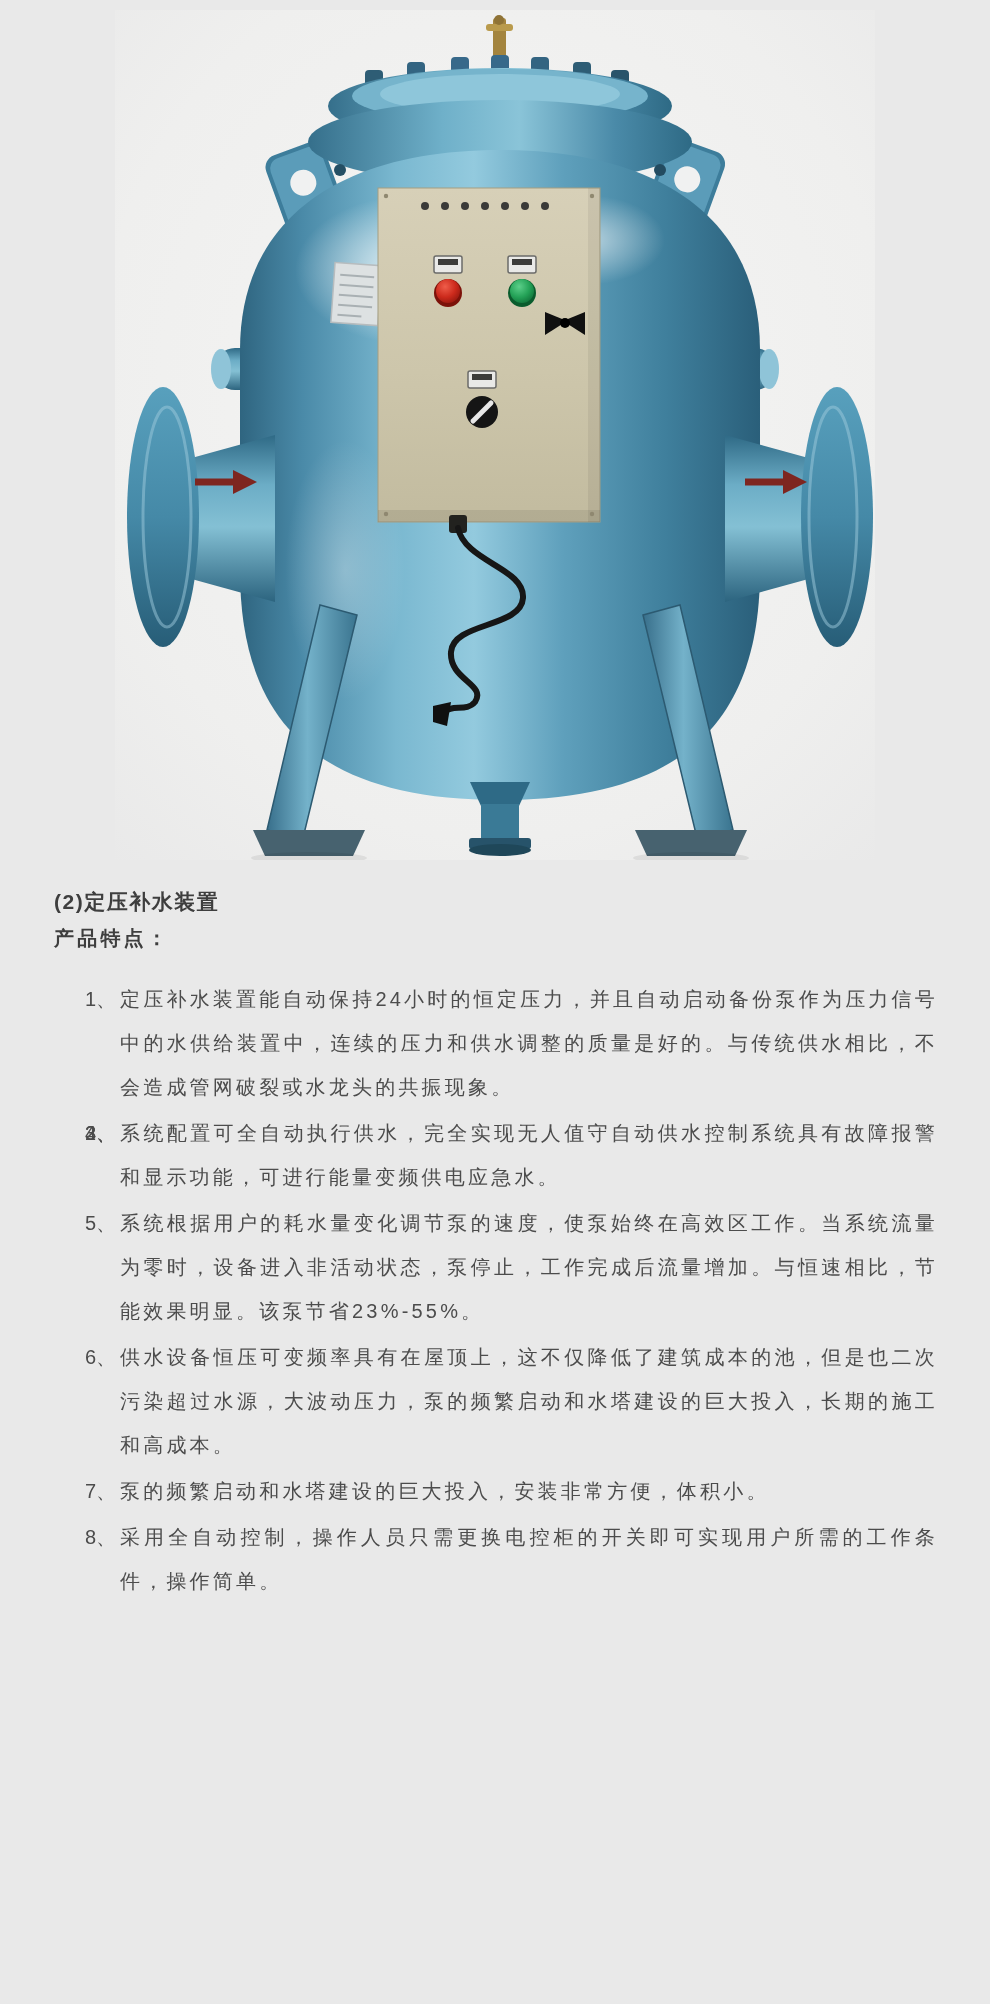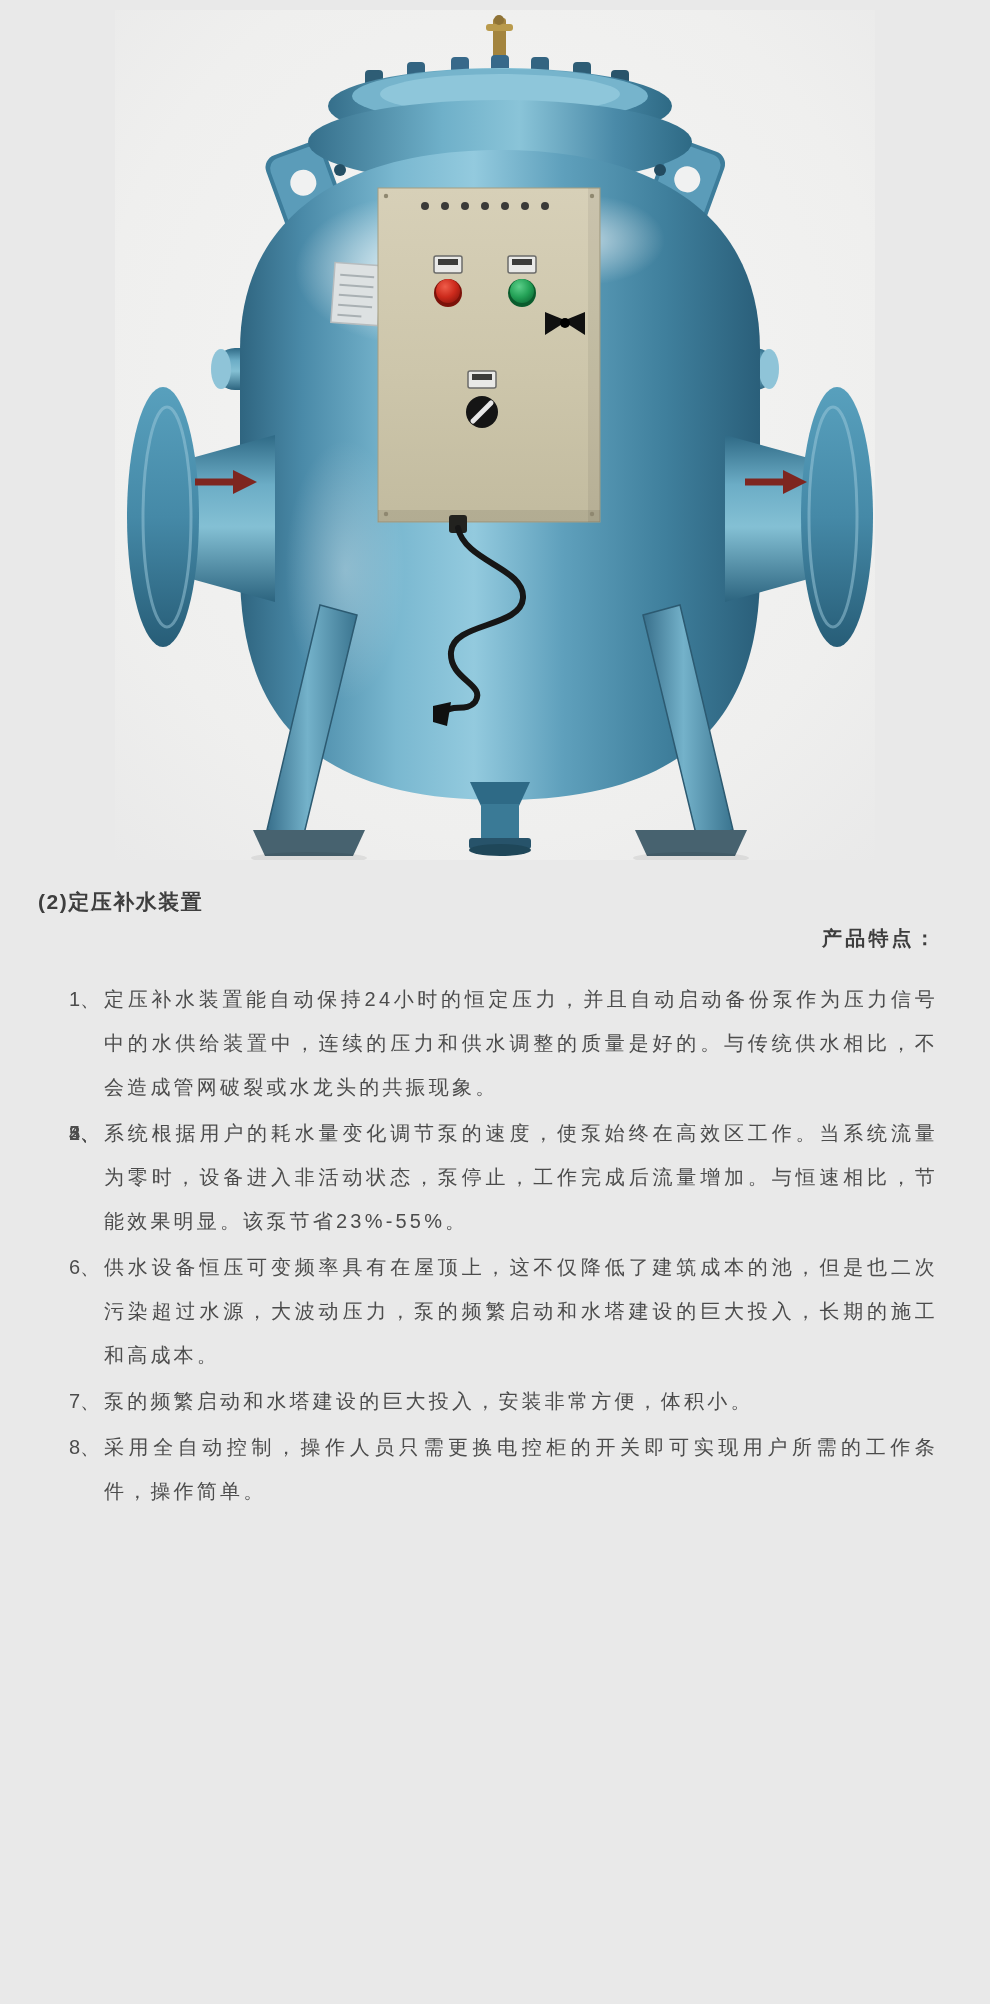--- a/index.html
+++ b/index.html
@@ -11,21 +11,21 @@
     overflow:hidden;
   }
   .photo-wrap{
     position:relative;
     width:760px;
     margin:0 auto;
     padding-top:10px;
     height:858px;
   }
   .content{
-    padding:0 52px 0 38px;
+    padding:0 52px 0 54px;
     margin-top:20px;
   }
   .section-heading{
     font-size:21px;
     font-weight:bold;
     color:#3e3e3e;
     margin:6px 0 0 0;
     line-height:28px;
     letter-spacing:1.5px;
   }
@@ -37,21 +37,20 @@
     margin:15px 0 0 0;
     color:#4c4c4c;
   }
   .features-title{
     font-size:20px;
     font-weight:bold;
     color:#3e3e3e;
     letter-spacing:3.2px;
     line-height:44px;
     margin:0;
-    text-align:right;
   }
   .features{margin-top:17px;}
   .feature{
     position:relative;
     padding-left:66px;
     font-size:20px;
     line-height:44px;
     letter-spacing:3.2px;
     text-align:justify;
     margin-top:2px;
@@ -311,21 +310,21 @@
     <div class="feature">
       <span class="feature-num">1、</span><span>定压补水装置能自动保持24小时的恒定压力，并且自动启动备份泵作为压力信号中的水供给装置中，连续的压力和供水调整的质量是好的。与传统供水相比，不会造成管网破裂或水龙头的共振现象。</span>
     </div>
     <div class="feature">
       <span class="feature-num">2、</span>
     </div>
     <div class="feature">
       <span class="feature-num">3、</span>
     </div>
     <div class="feature">
-      <span class="feature-num">4、</span>
+      <span class="feature-num">4、</span><span>系统配置可全自动执行供水，完全实现无人值守自动供水控制系统具有故障报警和显示功能，可进行能量变频供电应急水。</span>
     </div>
     <div class="feature">
       <span class="feature-num">5、</span><span>系统根据用户的耗水量变化调节泵的速度，使泵始终在高效区工作。当系统流量为零时，设备进入非活动状态，泵停止，工作完成后流量增加。与恒速相比，节能效果明显。该泵节省23%-55%。</span>
     </div>
     <div class="feature">
       <span class="feature-num">6、</span><span>供水设备恒压可变频率具有在屋顶上，这不仅降低了建筑成本的池，但是也二次污染超过水源，大波动压力，泵的频繁启动和水塔建设的巨大投入，长期的施工和高成本。</span>
     </div>
     <div class="feature">
       <span class="feature-num">7、</span><span>泵的频繁启动和水塔建设的巨大投入，安装非常方便，体积小。</span>
     </div>

